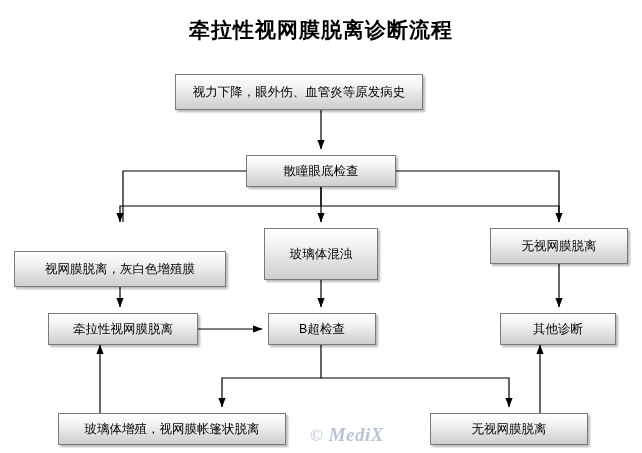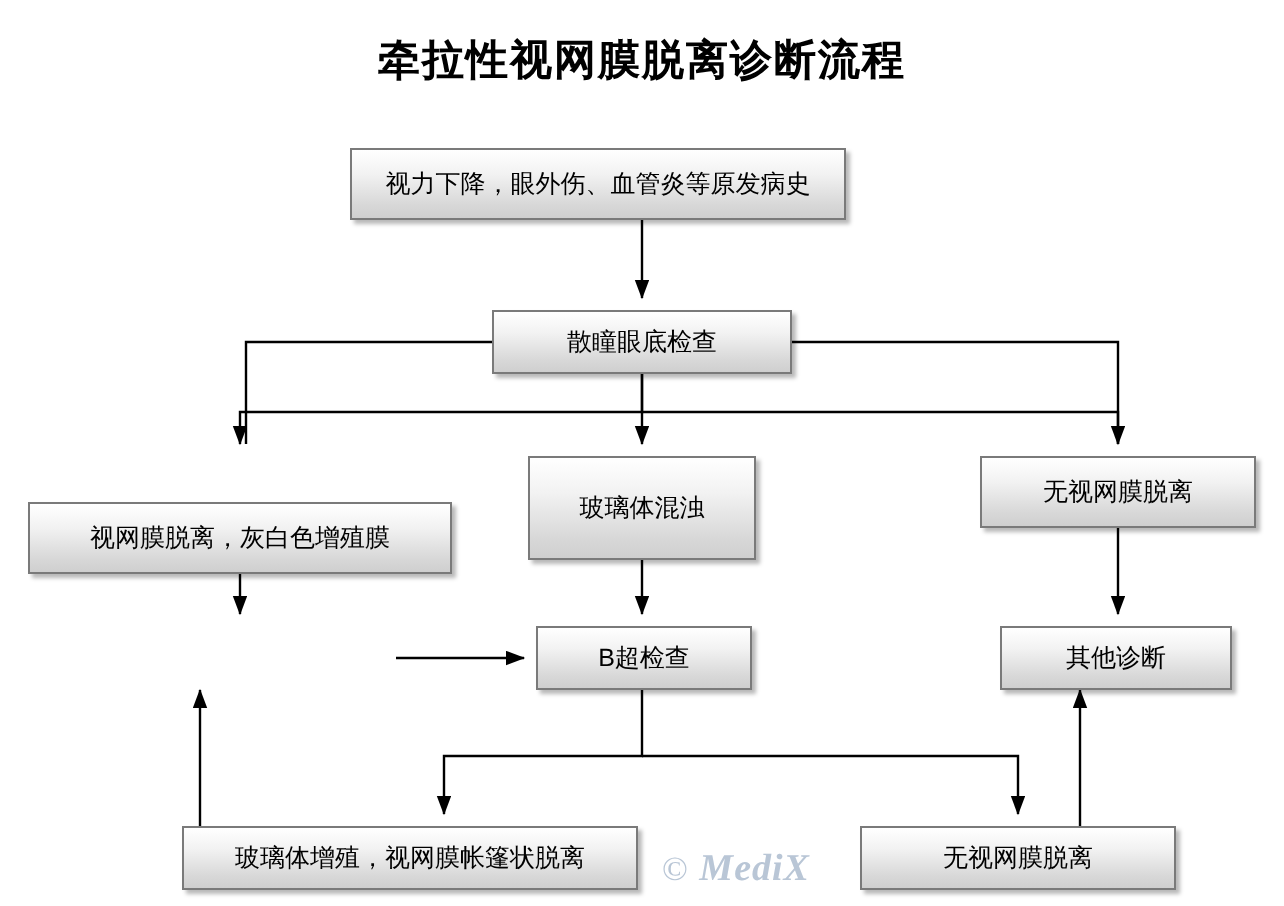--- a/index.html
+++ b/index.html
@@ -56,21 +56,20 @@
   #watermark {
     position: absolute;
     left: 310px;
     top: 424px;
     font-size: 19px;
     font-weight: bold;
     font-style: italic;
     color: #b9c6d6;
     font-family: "Liberation Serif", serif;
     letter-spacing: 0.5px;
-    margin-left: 21px;
   }
   #watermark .cmark {
     font-style: normal;
     font-weight: normal;
     font-size: 17px;
   }
 </style>
 </head>
 <body>
 
@@ -125,30 +124,33 @@
   </div>
 
   <div class="node" style="left:264px; top:228px; width:114px; height:52px;">
     <span>玻璃体混浊</span>
   </div>
 
   <div class="node" style="left:490px; top:228px; width:138px; height:36px;">
     <span>无视网膜脱离</span>
   </div>
 
+  <div class="node" style="left:48px; top:313px; width:150px; height:32px;">
+    <span>牵拉性视网膜脱离</span>
+  </div>
 
   <div class="node" style="left:500px; top:313px; width:116px; height:32px;">
     <span>其他诊断</span>
   </div>
 
   <div class="node" style="left:268px; top:313px; width:108px; height:32px;">
     <span>B超检查</span>
   </div>
 
-  <div class="node" style="left:58px; top:413px; width:228px; height:32px;margin-left:33px;">
+  <div class="node" style="left:58px; top:413px; width:228px; height:32px;">
     <span>玻璃体增殖，视网膜帐篷状脱离</span>
   </div>
 
   <div class="node" style="left:430px; top:413px; width:158px; height:32px;">
     <span>无视网膜脱离</span>
   </div>
 
   <div id="watermark">
     <span class="cmark">©</span>
     <span>MediX</span>

